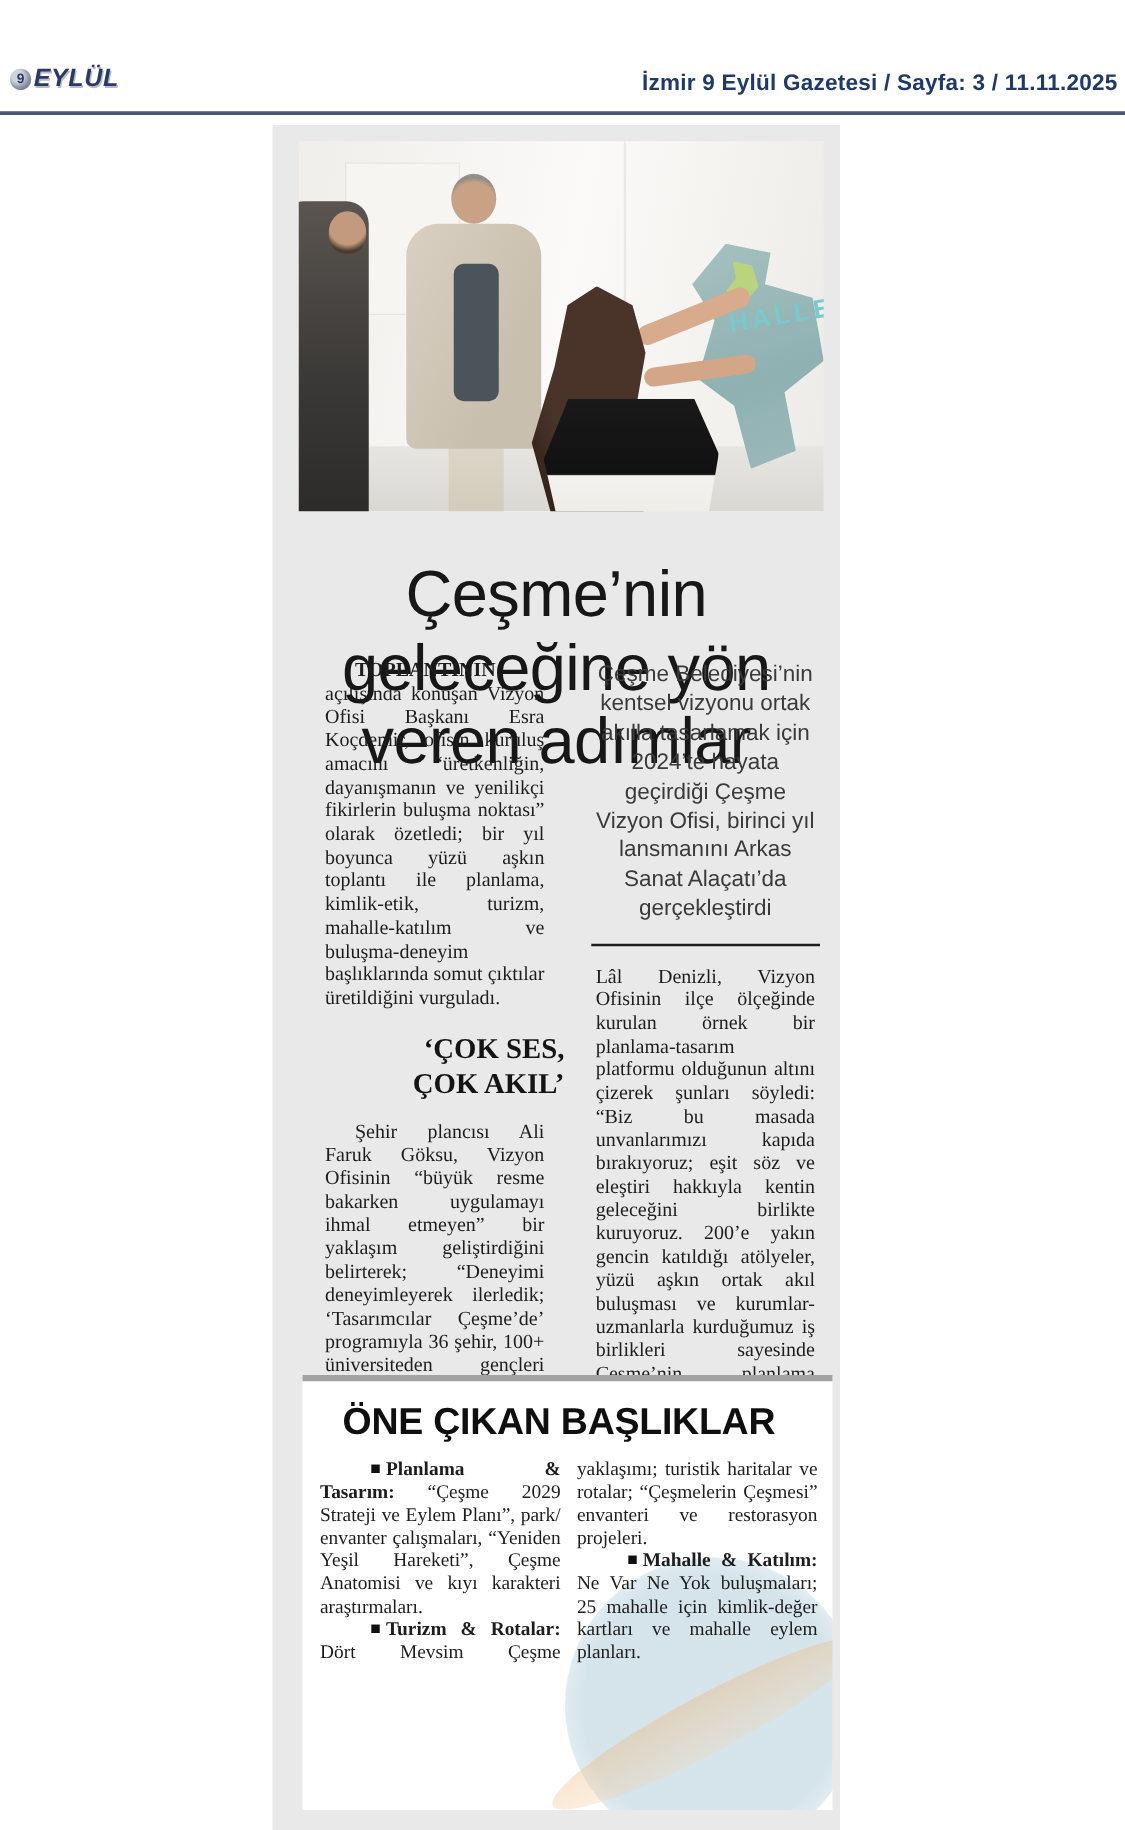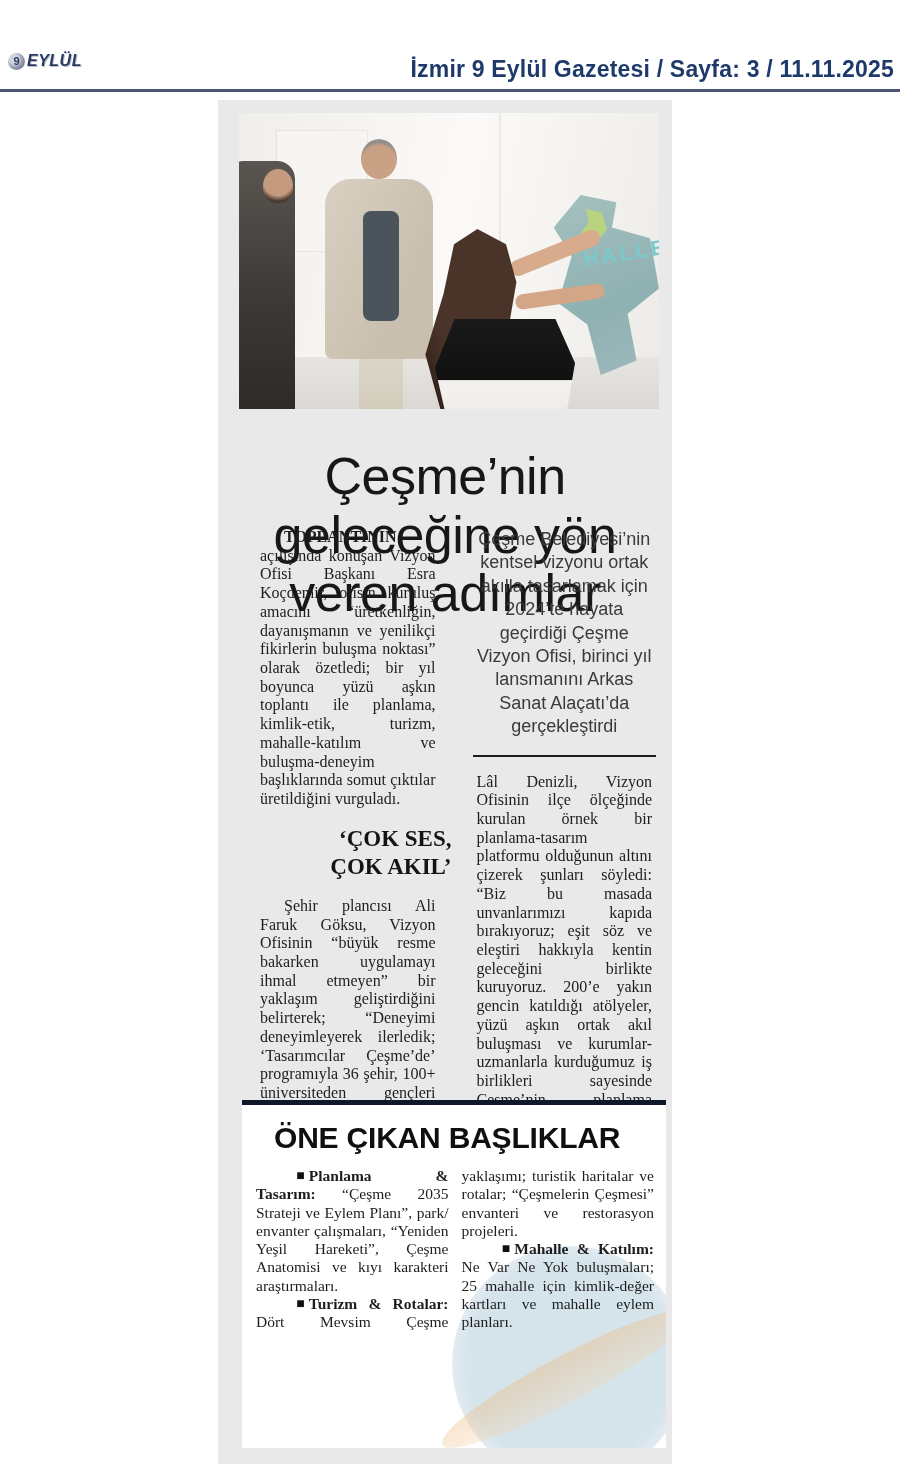--- a/index.html
+++ b/index.html
@@ -9,25 +9,25 @@
   }
   
   .masthead{position:absolute;top:0;left:0;width:900px;height:89px;border-bottom:3px solid #4a5672;background:#fff;}
   .logo{position:absolute;left:8px;top:52px;display:flex;align-items:center;gap:2px;}
   .logo-emblem{
     width:17px;height:17px;border-radius:50%;
     background:radial-gradient(circle at 35% 35%,#cfd3dc 0 30%,#8b93a6 60%,#5a6378 100%);
     color:#2b3a64;font-weight:bold;font-size:11px;line-height:17px;text-align:center;
   }
   .logo-word{
-    font-weight:bold;font-style:italic;font-size:16px;color:#2b3a64;letter-spacing:.5px;
+    font-weight:bold;font-style:italic;font-size:20px;color:#2b3a64;letter-spacing:.5px;
     text-shadow:1px 1px 0 #b9bdc6;
   }
   .edition{
-    position:absolute;right:6px;top:56px;font-size:23px;font-weight:bold;color:#1e3a6b;letter-spacing:.2px;
+    position:absolute;right:6px;top:56px;font-size:18px;font-weight:bold;color:#1e3a6b;letter-spacing:.2px;
   }
   
   .panel{position:absolute;left:218px;top:100px;width:454px;height:1364px;background:#e9e9e9;}
   
   .photo{position:absolute;left:21px;top:13px;width:420px;height:296px;overflow:hidden;
     background:linear-gradient(100deg,#efeeeb 0%,#fbfaf8 50%,#ecebe7 100%);}
   .photo .floor{position:absolute;left:0;bottom:0;width:100%;height:52px;
     background:linear-gradient(#e6e5e1,#d9d8d3);}
   .photo .corner{position:absolute;left:62%;top:0;width:2px;height:100%;background:rgba(0,0,0,.06);}
   .photo .pinboard{position:absolute;left:38px;top:18px;width:90px;height:120px;background:#f6f5f2;
@@ -73,21 +73,21 @@
   .subhead{font-family:"Liberation Serif",serif;font-weight:bold;font-size:23px;line-height:1.22;
     text-align:right;margin:10px 0 7px 0;color:#141414;}
   .deck{font-family:"Liberation Sans",sans-serif;font-size:18px;line-height:1.3;color:#3a3a3a;
     text-align:center;margin:2px 0 0 0;}
   .deck-rule{border:none;border-top:2px solid #1d1d1d;width:88%;margin:15px auto 13px auto;}
   .byline{margin-top:3px;font-family:"Liberation Sans",sans-serif;font-weight:bold;font-size:17px;
     color:#101010;text-align:left;}
   .sq{display:inline-block;font-size:14px;vertical-align:1px;margin-right:4px;color:#101010;}
   
   .hl-box{position:absolute;left:24px;top:1000px;width:424px;height:348px;background:#ffffff;
-    border-top:5px solid #0f172a;box-sizing:border-box;overflow:hidden;padding:12px 12px 10px 14px;}
+    border-top:5px solid #a3a3a3;box-sizing:border-box;overflow:hidden;padding:12px 12px 10px 14px;}
   .hl-watermark{position:absolute;right:-22px;bottom:-34px;width:236px;height:236px;border-radius:50%;
     background:radial-gradient(circle,rgba(168,198,214,.48) 0 62%,rgba(168,198,214,.18) 80%,transparent 100%);z-index:0;}
   .hl-swoosh{position:absolute;right:-40px;bottom:46px;width:280px;height:46px;border-radius:50%;
     background:linear-gradient(rgba(238,186,128,.42),rgba(243,214,176,.30));transform:rotate(-28deg);z-index:0;}
   .hl-title{position:relative;z-index:1;font-weight:bold;font-size:30px;color:#0f0f0f;
     margin:4px 0 12px 18px;letter-spacing:-.2px;}
   .hl-cols{position:relative;z-index:1;columns:2;column-gap:13px;
     font-family:"Liberation Serif",serif;font-size:15.5px;line-height:1.18;color:#1d1d1d;text-align:justify;}
   .hl-cols p{margin:0;text-indent:1.3em;}
   .hl-head{font-weight:bold;}
@@ -139,19 +139,19 @@
       <p>Lâl Denizli, Vizyon Ofisinin ilçe ölçeğinde kurulan örnek bir planlama-tasarım platformu olduğunun altını çizerek şunları söyledi: “Biz bu masada unvanlarımızı kapıda bırakıyoruz; eşit söz ve eleştiri hakkıyla kentin geleceğini birlikte kuruyoruz. 200’e yakın gencin katıldığı atölyeler, yüzü aşkın ortak akıl buluşması ve kurumlar-uzmanlarla kurduğumuz iş birlikleri sayesinde Çeşme’nin planlama çalışmalarını çok kısa sürede bütüncül bir düzleme taşıdık. Vizyon Ofisi artık yalnız Çeşme’nin değil, İzmir ve Türkiye’nin konuştuğu bir deneyimdir.”</p>
       <p class="byline"><span class="sq">■</span><span>Haber Merkezi</span></p>
     </div>
   </div>
 
   <div class="hl-box">
     <div class="hl-watermark"></div>
     <div class="hl-swoosh"></div>
     <h2 class="hl-title">ÖNE ÇIKAN BAŞLIKLAR</h2>
     <div class="hl-cols">
-      <p><span class="sq">■</span><span class="hl-head">Planlama &amp; Tasarım:</span> <span>“Çeşme 2035 Strateji ve Eylem Planı”, park/ envanter çalışmaları, “Yeniden Yeşil Hareketi”, Çeşme Anatomisi ve kıyı karakteri araştırmaları.</span></p>
+      <p><span class="sq">■</span><span class="hl-head">Planlama &amp; Tasarım:</span> <span>“Çeşme 2029 Strateji ve Eylem Planı”, park/ envanter çalışmaları, “Yeniden Yeşil Hareketi”, Çeşme Anatomisi ve kıyı karakteri araştırmaları.</span></p>
       <p><span class="sq">■</span><span class="hl-head">Turizm &amp; Rotalar:</span> <span>Dört Mevsim Çeşme yaklaşımı; turistik haritalar ve rotalar; “Çeşmelerin Çeşmesi” envanteri ve restorasyon projeleri.</span></p>
       <p><span class="sq">■</span><span class="hl-head">Mahalle &amp; Katılım:</span> <span>Ne Var Ne Yok buluşmaları; 25 mahalle için kimlik-değer kartları ve mahalle eylem planları.</span></p>
     </div>
   </div>
 
 </div>
 
 </body></html>

